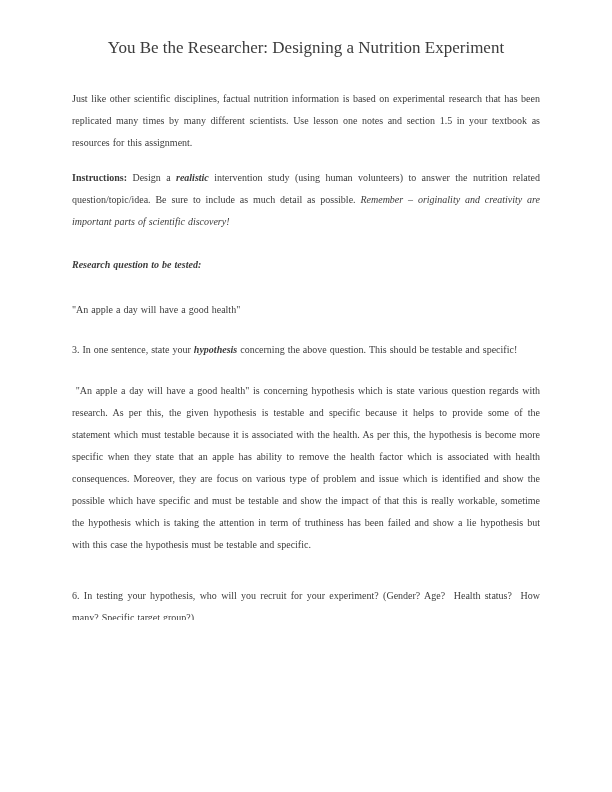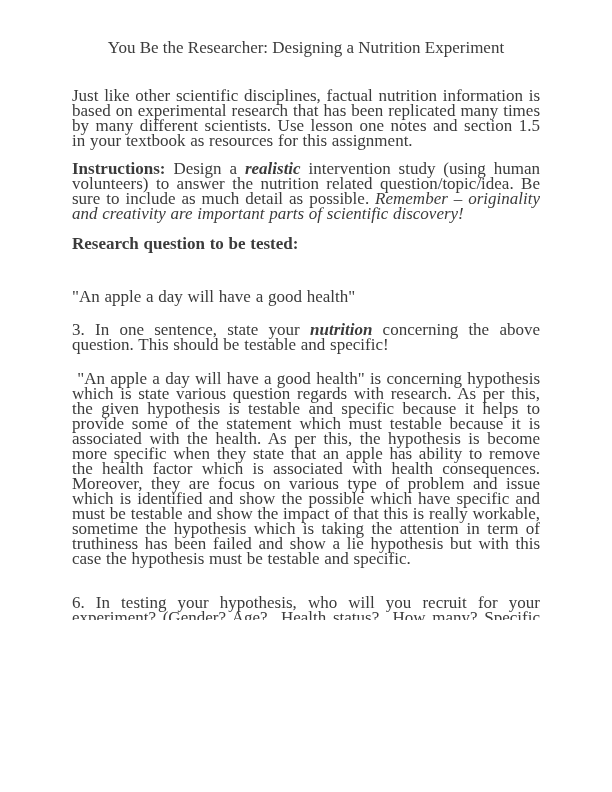--- a/index.html
+++ b/index.html
@@ -20,34 +20,34 @@
   }
   .doc-title {
     font-size: 17px;
     line-height: 24px;
     font-weight: normal;
     text-align: center;
     margin: 0 0 28px 0;
     white-space: nowrap;
   }
   .para {
-    font-size: 17px;
-    line-height: 15px;
+    font-size: 10px;
+    line-height: 22px;
     text-align: justify;
     margin: 0;
     white-space: pre-wrap;
     word-spacing: 0.5px;
   }
   .single-line {
     text-align: left;
   }
   
   .m-intro        { margin-bottom: 13px; }
-  .m-instructions { margin-bottom: 15px; }
-  .m-heading      { margin-bottom: 38px; }
+  .m-instructions { margin-bottom: 21px; }
+  .m-heading      { margin-bottom: 23px; font-style: italic; }
   .m-quote        { margin-bottom: 18px; }
   .m-q1           { margin-bottom: 19px; }
   .m-a1           { margin-bottom: 29px; }
   .m-q2           { margin-bottom: 19px; }
 
   .run.normal      { font-weight: normal; font-style: normal; }
   .run.bold        { font-weight: bold; }
   .run.italic      { font-style: italic; }
   .run.bold-italic { font-weight: bold; font-style: italic; }
 </style>
@@ -59,20 +59,20 @@
   <h1 class="doc-title">You Be the Researcher: Designing a Nutrition Experiment</h1>
 
   <p class="para m-intro"><span class="run normal">Just like other scientific disciplines, factual nutrition information is based on experimental research that has been replicated many times by many different scientists. Use lesson one notes and section 1.5 in your textbook as resources for this assignment.</span></p>
 
   <p class="para m-instructions"><span class="run bold">Instructions:</span><span class="run normal"> Design a </span><span class="run bold-italic">realistic</span><span class="run normal"> intervention study (using human volunteers) to answer the nutrition related question/topic/idea. Be sure to include as much detail as possible. </span><span class="run italic">Remember – originality and creativity are important parts of scientific discovery!</span></p>
 
   <p class="para single-line m-heading"><span class="run bold">Research question to be tested:</span></p>
 
   <p class="para single-line m-quote"><span class="run normal">"An apple a day will have a good health"</span></p>
 
-  <p class="para m-q1"><span class="run normal">3. In one sentence, state your </span><span class="run bold-italic">nutrition</span><span class="run normal"> concerning the above question. This should be testable and specific!</span></p>
+  <p class="para m-q1"><span class="run normal">3. In one sentence, state your </span><span class="run bold-italic">hypothesis</span><span class="run normal"> concerning the above question. This should be testable and specific!</span></p>
 
   <p class="para m-a1"><span class="run normal"> "An apple a day will have a good health" is concerning hypothesis which is state various question regards with research. As per this, the given hypothesis is testable and specific because it helps to provide some of the statement which must testable because it is associated with the health. As per this, the hypothesis is become more specific when they state that an apple has ability to remove the health factor which is associated with health consequences. Moreover, they are focus on various type of problem and issue which is identified and show the possible which have specific and must be testable and show the impact of that this is really workable, sometime the hypothesis which is taking the attention in term of truthiness has been failed and show a lie hypothesis but with this case the hypothesis must be testable and specific.</span></p>
 
   <p class="para m-q2"><span class="run normal">6. In testing your hypothesis, who will you recruit for your experiment? (Gender? Age?  Health status?  How many? Specific target group?)</span></p>
 
 
 </div>
 
 </body></html>

